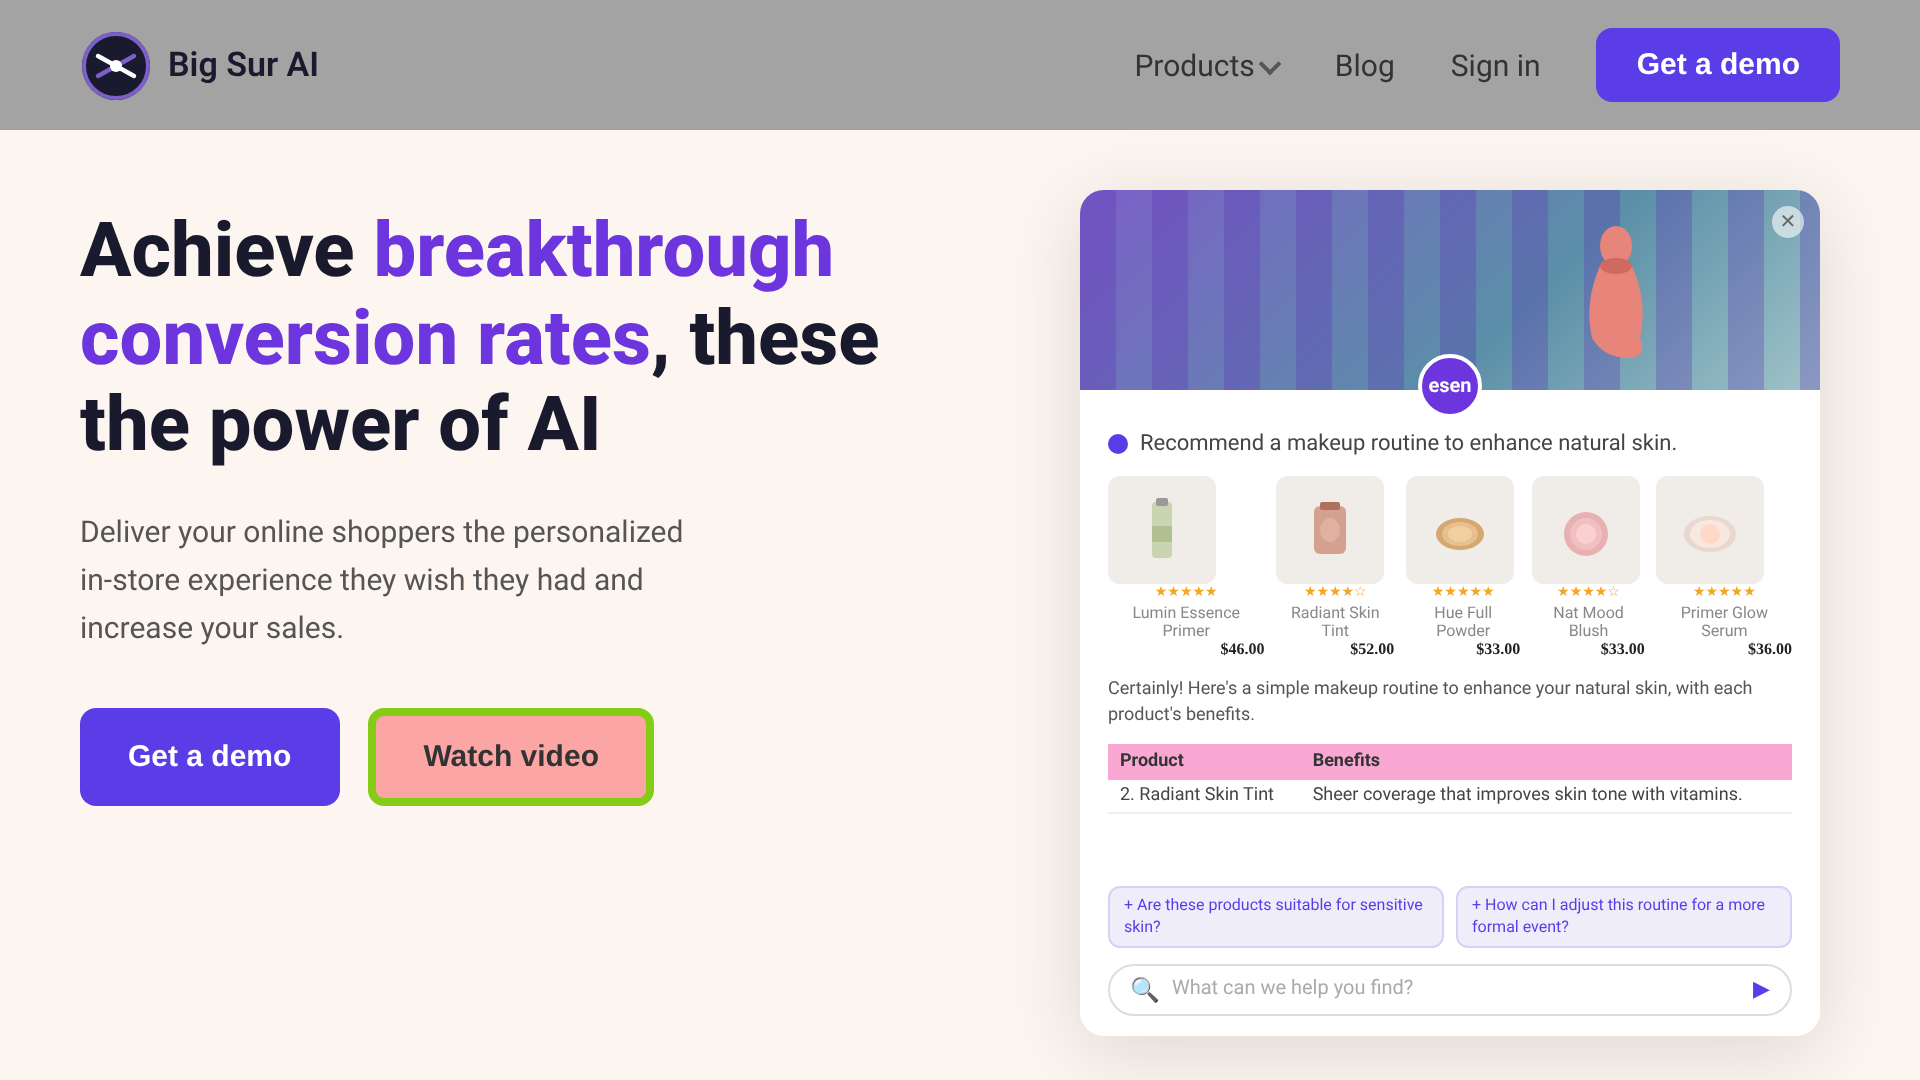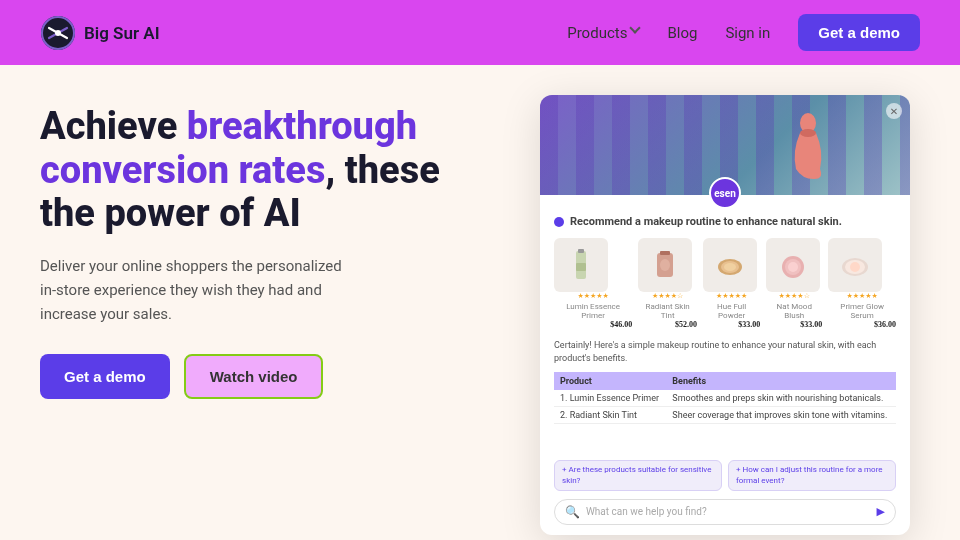--- a/index.html
+++ b/index.html
@@ -10,21 +10,21 @@
       min-height: 540px;
       overflow-x: hidden;
     }
 
     
     .navbar {
       display: flex;
       align-items: center;
       justify-content: space-between;
       padding: 14px 40px;
-      background: #d946ef;
+      background: #a3a3a3;
     }
     .logo-area {
       display: flex;
       align-items: center;
       gap: 8px;
     }
     .logo-icon {
       width: 36px;
       height: 36px;
     }
@@ -36,20 +36,21 @@
     .nav-links {
       display: flex;
       align-items: center;
       gap: 28px;
     }
     .nav-link {
       font-size: 15px;
       color: #333;
       cursor: pointer;
       display: flex;
+      align-items: center;
       gap: 4px;
     }
     .nav-cta {
       background: #5b3de8;
       color: #fff;
       border: none;
       border-radius: 8px;
       padding: 10px 20px;
       font-size: 15px;
       font-weight: 600;
@@ -93,23 +94,23 @@
       background: #5b3de8;
       color: #fff;
       border: none;
       border-radius: 8px;
       padding: 12px 24px;
       font-size: 15px;
       font-weight: 600;
       cursor: pointer;
     }
     .btn-secondary {
-      background: #f0abfc;
+      background: #fca5a5;
       color: #333;
-      border: 2px solid #84cc16;
+      border: 4px solid #84cc16;
       border-radius: 8px;
       padding: 12px 24px;
       font-size: 15px;
       font-weight: 600;
       cursor: pointer;
       text-align: center;
     }
 
     
     .hero-right {
@@ -194,21 +195,20 @@
       margin-bottom: 10px;
     }
     .query-dot {
       width: 10px; height: 10px;
       background: #5b3de8;
       border-radius: 50%;
     }
     .query-text {
       font-size: 11px;
       color: #444;
-      font-weight: bold;
     }
     .products-row {
       display: flex;
       gap: 6px;
       margin-bottom: 10px;
     }
     .product-thumb {
       width: 54px;
       height: 54px;
       border-radius: 6px;
@@ -246,21 +246,21 @@
       margin-bottom: 8px;
       line-height: 1.4;
     }
     .table-mini {
       width: 100%;
       border-collapse: collapse;
       font-size: 9px;
       margin-bottom: 8px;
     }
     .table-mini th {
-      background: #c4b5fd;
+      background: #f9a8d4;
       color: #333;
       padding: 4px 6px;
       text-align: left;
     }
     .table-mini td {
       padding: 3px 6px;
       border-bottom: 1px solid #eee;
       color: #444;
     }
     .suggestion-chips {
@@ -448,24 +448,20 @@
 
         <table class="table-mini">
           <thead>
             <tr>
               <th>Product</th>
               <th>Benefits</th>
             </tr>
           </thead>
           <tbody>
             <tr>
-              <td>1. Lumin Essence Primer</td>
-              <td>Smoothes and preps skin with nourishing botanicals.</td>
-            </tr>
-            <tr>
               <td>2. Radiant Skin Tint</td>
               <td>Sheer coverage that improves skin tone with vitamins.</td>
             </tr>
           </tbody>
         </table>
 
         <div class="suggestion-chips">
           <div class="chip">
             <span>+</span> <span>Are these products suitable for sensitive skin?</span>
           </div>

